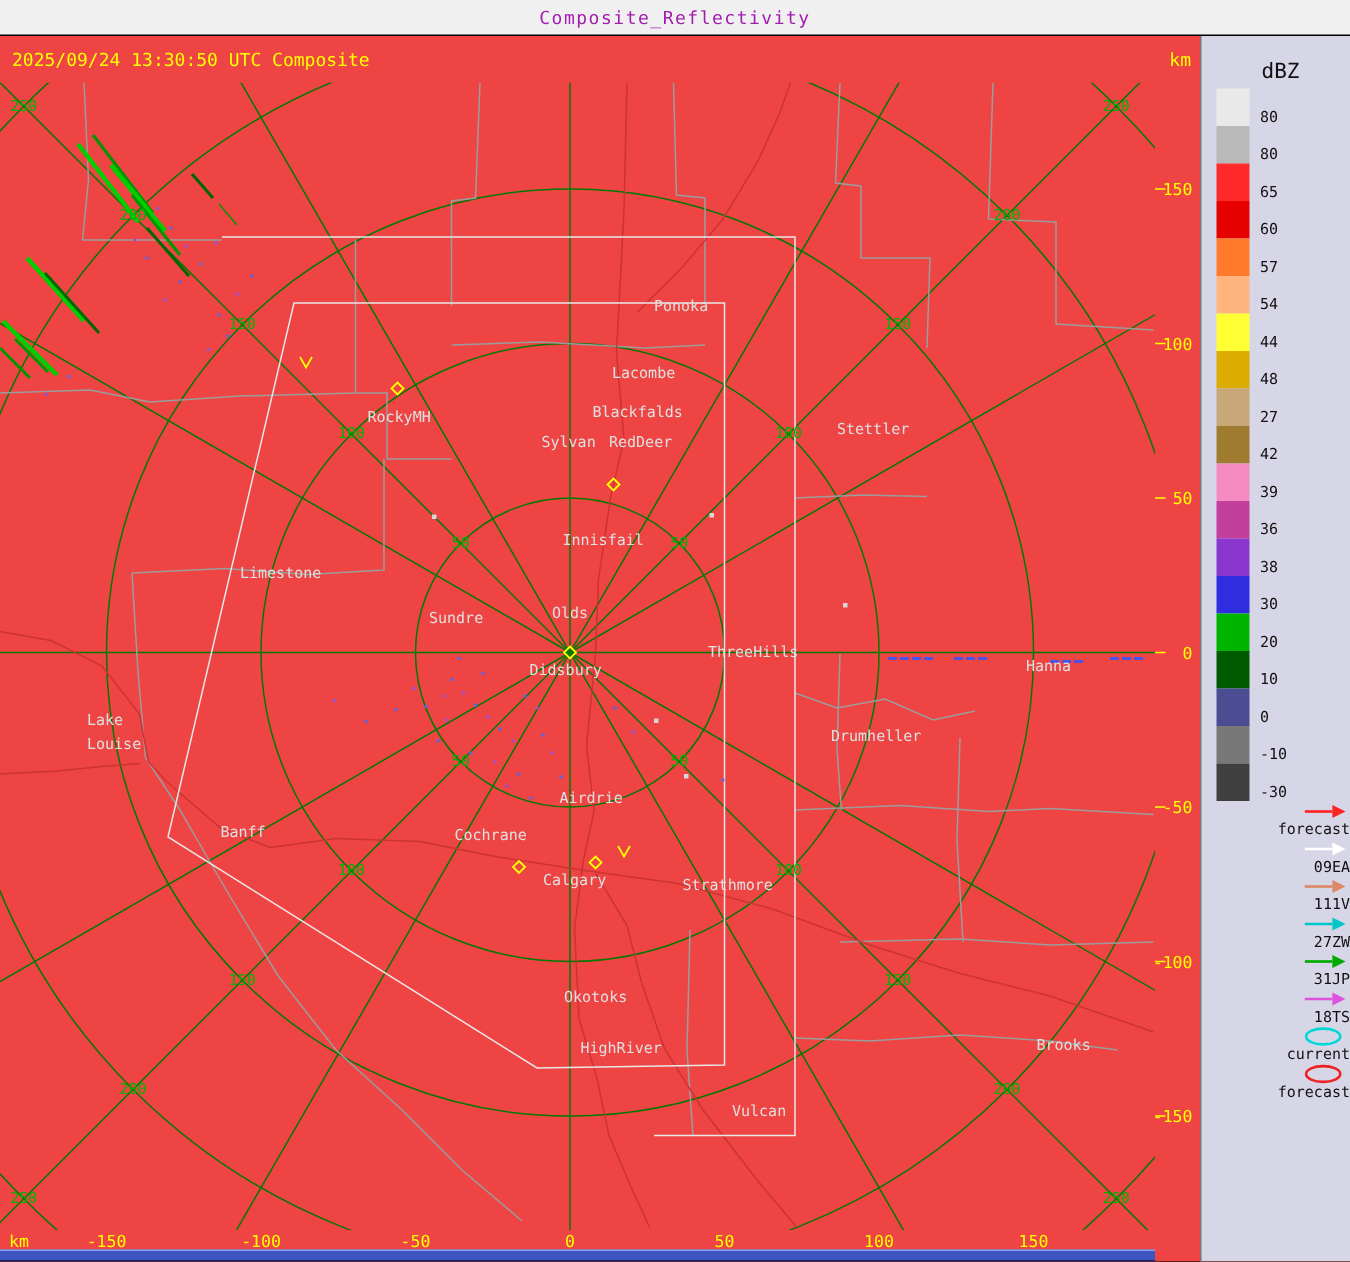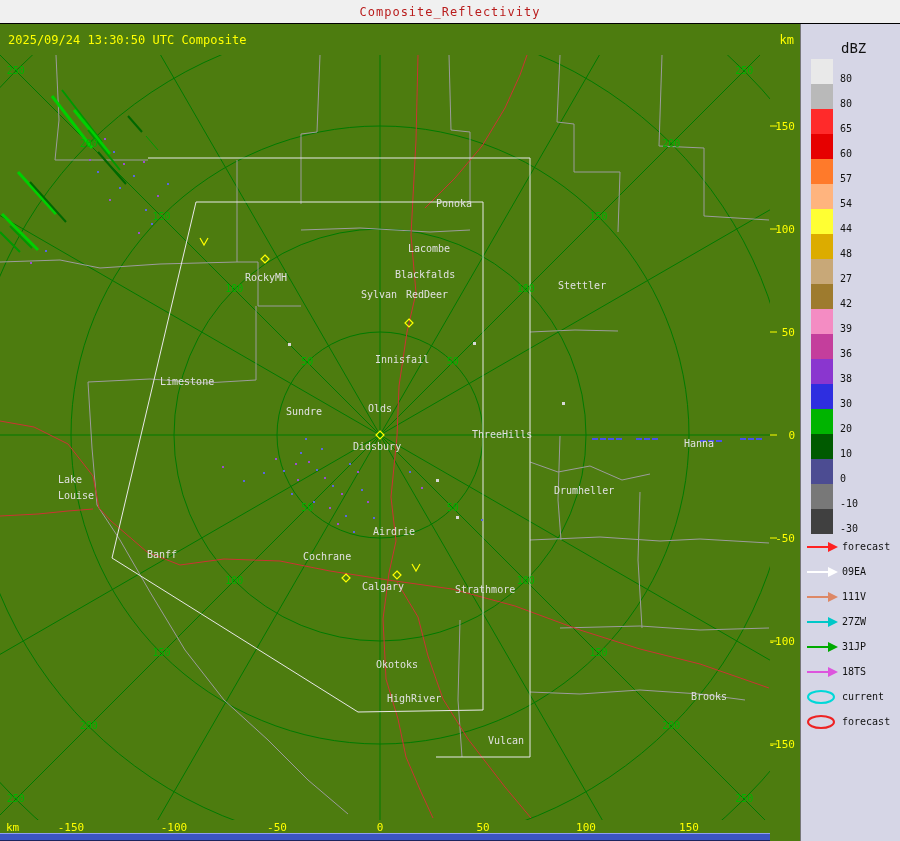--- a/index.html
+++ b/index.html
@@ -1,33 +1,33 @@
 <!DOCTYPE html>
 <html><head>
 <meta charset="utf-8">
 <style>
   * { margin:0; padding:0; box-sizing:border-box; }
   html,body { width:900px; height:841px; background:#000; overflow:hidden;
               font-family:"DejaVu Sans Mono", monospace; }
-  .titlebar { height:24px; width:900px; background:#f0f0f0; color:#b91c1c;
+  .titlebar { height:24px; width:900px; background:#f0f0f0; color:#a21caf;
               display:flex; align-items:center; justify-content:center;
               font-size:12px; letter-spacing:1px; border-bottom:1px solid #000; }
-  .main { position:relative; width:900px; height:817px; background:#4d7c0f; }
+  .main { position:relative; width:900px; height:817px; background:#ef4444; }
   .header-row { position:absolute; left:0; top:0; width:800px; height:31px;
                 display:flex; align-items:center; justify-content:space-between;
                 padding:0 6px 0 8px; color:#ffff00; font-size:12px; }
   #radar { position:absolute; left:0; top:31px; display:block; }
   #radar text { font-family:"DejaVu Sans Mono", monospace; }
   .panel { position:absolute; right:0; top:0; width:100px; height:817px;
            background:#d6d6e6; border-left:1px solid #777; color:#111; }
   .dbz-title { font-size:14px; margin:16px 0 3px 40px; }
   .scale-row { display:flex; align-items:flex-end; height:25px; padding-left:10px; }
   .swatch { width:22px; height:25px; display:inline-block; }
   .slabel { font-size:10px; margin-left:7px; }
-  .legend-row { display:flex; align-items:center; height:25px; padding-left:4px; }
+  .legend-row { display:flex; align-items:flex-end; height:25px; padding-left:4px;flex-direction:column; }
   .llabel { font-size:10px; margin-left:3px; }
   .scrollbar { position:absolute; left:0; top:809px; width:770px; height:8px;
                background:#3c55c2; border-top:1px solid #8fa0ee; border-bottom:1px solid #1b2560; }
 </style>
 </head>
 <body>
 
 <div class="titlebar">
   <span>Composite_Reflectivity</span>
 </div>

